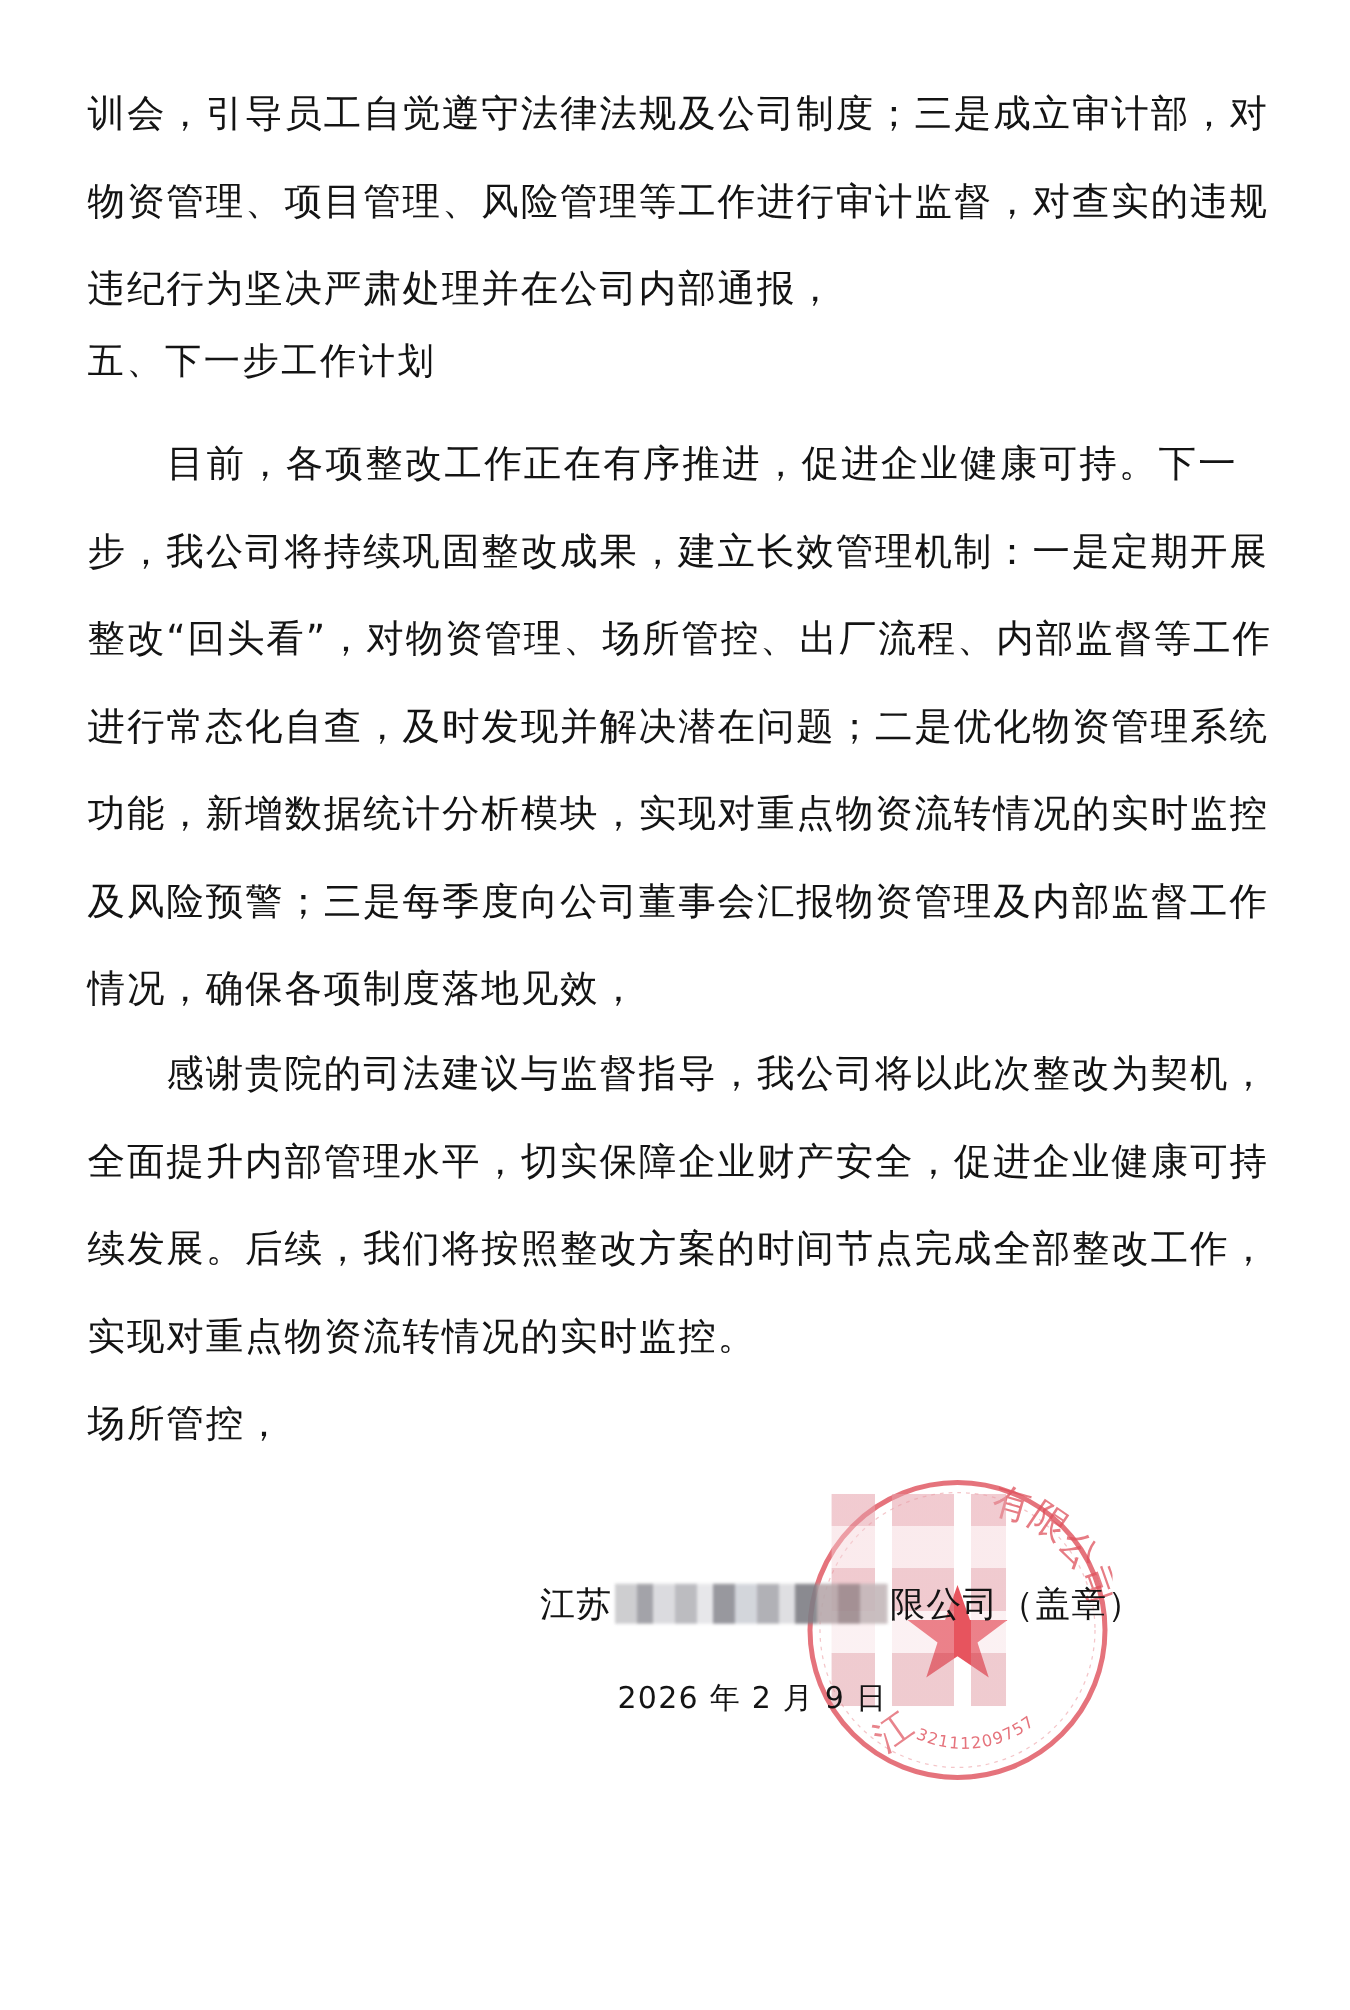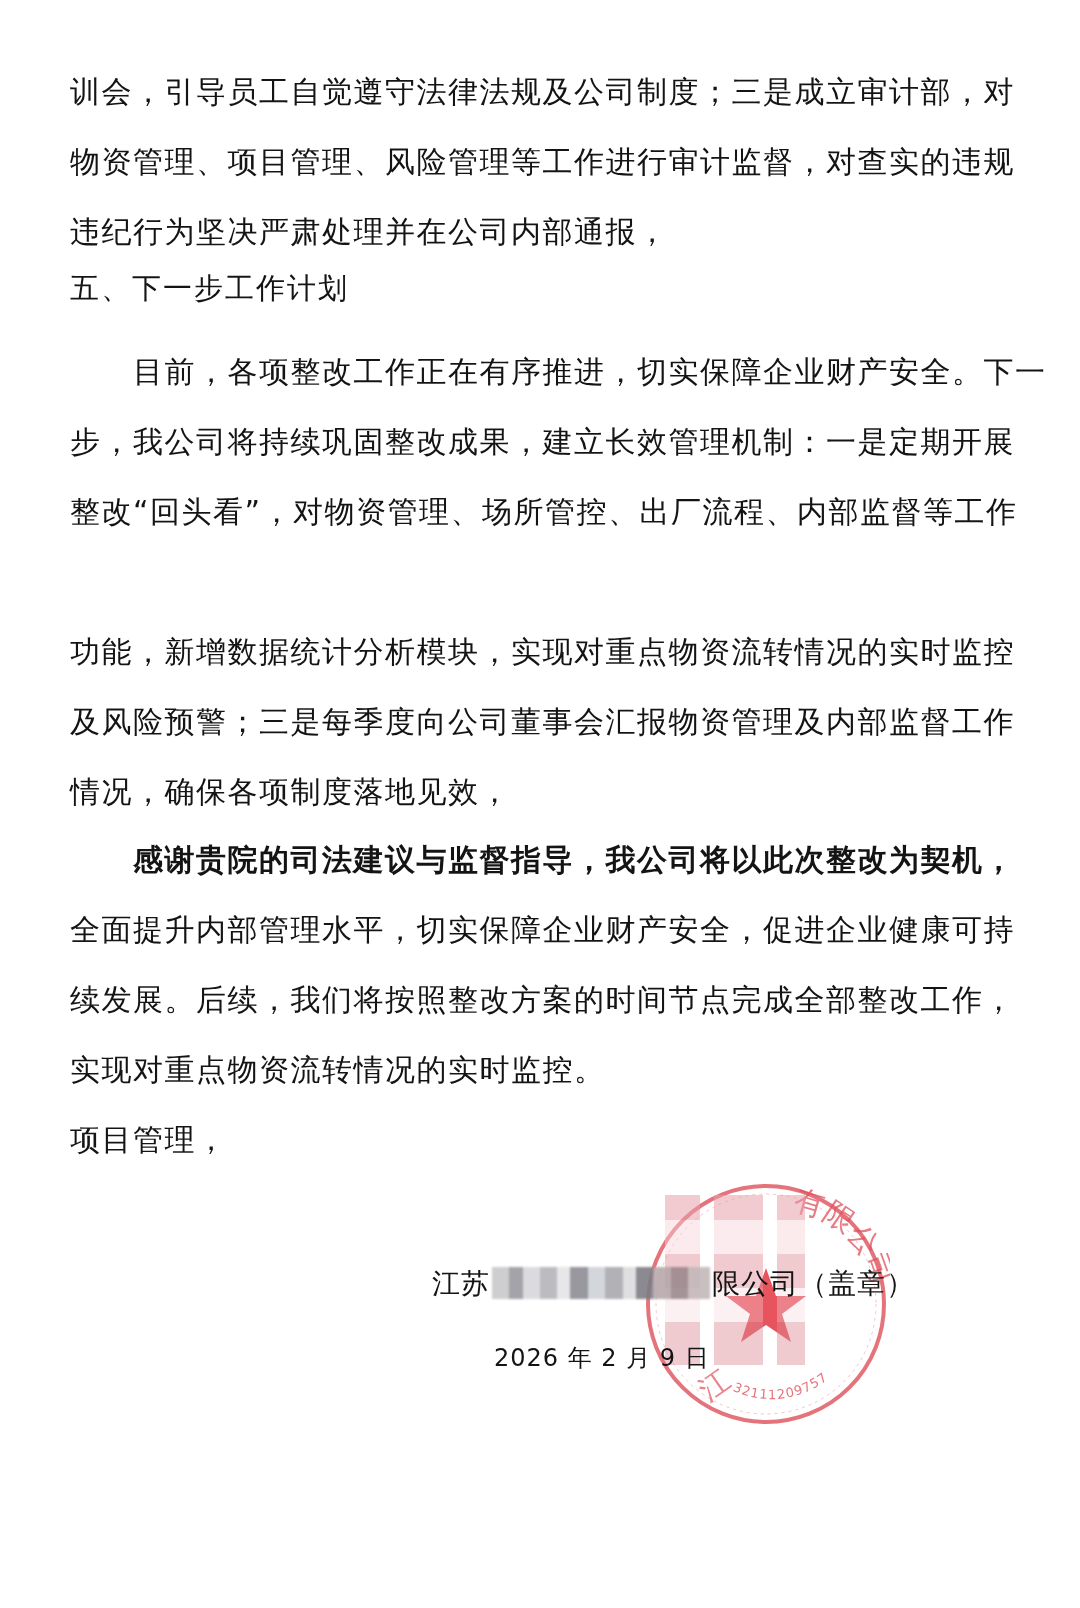--- a/index.html
+++ b/index.html
@@ -102,33 +102,34 @@
 <body>
 
 <div class="page">
 
   <div class="line justify" style="top:74px;">训会，引导员工自觉遵守法律法规及公司制度；三是成立审计部，对</div>
   <div class="line justify" style="top:144px;">物资管理、项目管理、风险管理等工作进行审计监督，对查实的违规</div>
   <div class="line" style="top:214px;">违纪行为坚决严肃处理并在公司内部通报，</div>
 
   <div class="line heading" style="top:270px;">五、下一步工作计划</div>
 
-  <div class="line justify" style="top:354px;">　　目前，各项整改工作正在有序推进，切实保障企业财产安全。下一</div>
+  <div class="line justify" style="top:354px;">　　目前，各项整改工作正在有序推进，促进企业健康可持。下一</div>
   <div class="line justify" style="top:424px;">步，我公司将持续巩固整改成果，建立长效管理机制：一是定期开展</div>
   <div class="line justify" style="top:494px;">整改“回头看”，对物资管理、场所管控、出厂流程、内部监督等工作</div>
+  <div class="line justify" style="top:564px;">进行常态化自查，及时发现并解决潜在问题；二是优化物资管理系统</div>
   <div class="line justify" style="top:634px;">功能，新增数据统计分析模块，实现对重点物资流转情况的实时监控</div>
   <div class="line justify" style="top:704px;">及风险预警；三是每季度向公司董事会汇报物资管理及内部监督工作</div>
   <div class="line" style="top:774px;">情况，确保各项制度落地见效，</div>
 
-  <div class="line justify" style="top:842px;font-weight:bold;">　　感谢贵院的司法建议与监督指导，我公司将以此次整改为契机，</div>
+  <div class="line justify" style="top:842px;">　　感谢贵院的司法建议与监督指导，我公司将以此次整改为契机，</div>
   <div class="line justify" style="top:912px;">全面提升内部管理水平，切实保障企业财产安全，促进企业健康可持</div>
   <div class="line justify" style="top:982px;">续发展。后续，我们将按照整改方案的时间节点完成全部整改工作，</div>
   <div class="line" style="top:1052px;">实现对重点物资流转情况的实时监控。</div>
 
-  <div class="line" style="top:1122px;">项目管理，</div>
+  <div class="line" style="top:1122px;">场所管控，</div>
 
   <svg class="stamp" viewBox="0 0 248 248">
     <defs>
       <path id="stampArcBottom" d="M 40 150 A 92 92 0 0 0 215 160"></path>
       <path id="stampArcTop" d="M 150 30 A 95 95 0 0 1 230 150"></path>
     </defs>
     <circle cx="124" cy="124" r="118" fill="none" stroke="#d9323f" stroke-width="4" opacity="0.8"></circle>
     <circle cx="124" cy="124" r="110" fill="none" stroke="#e67780" stroke-width="1" opacity="0.5" stroke-dasharray="3 4"></circle>
     <polygon points="124,88 134,116 164,116 140,134 149,162 124,145 99,162 108,134 84,116 114,116" fill="#e0202e" opacity="0.9"></polygon>
     <text font-size="30" fill="#d9323f" opacity="0.75" font-family="DejaVu Serif, serif">

